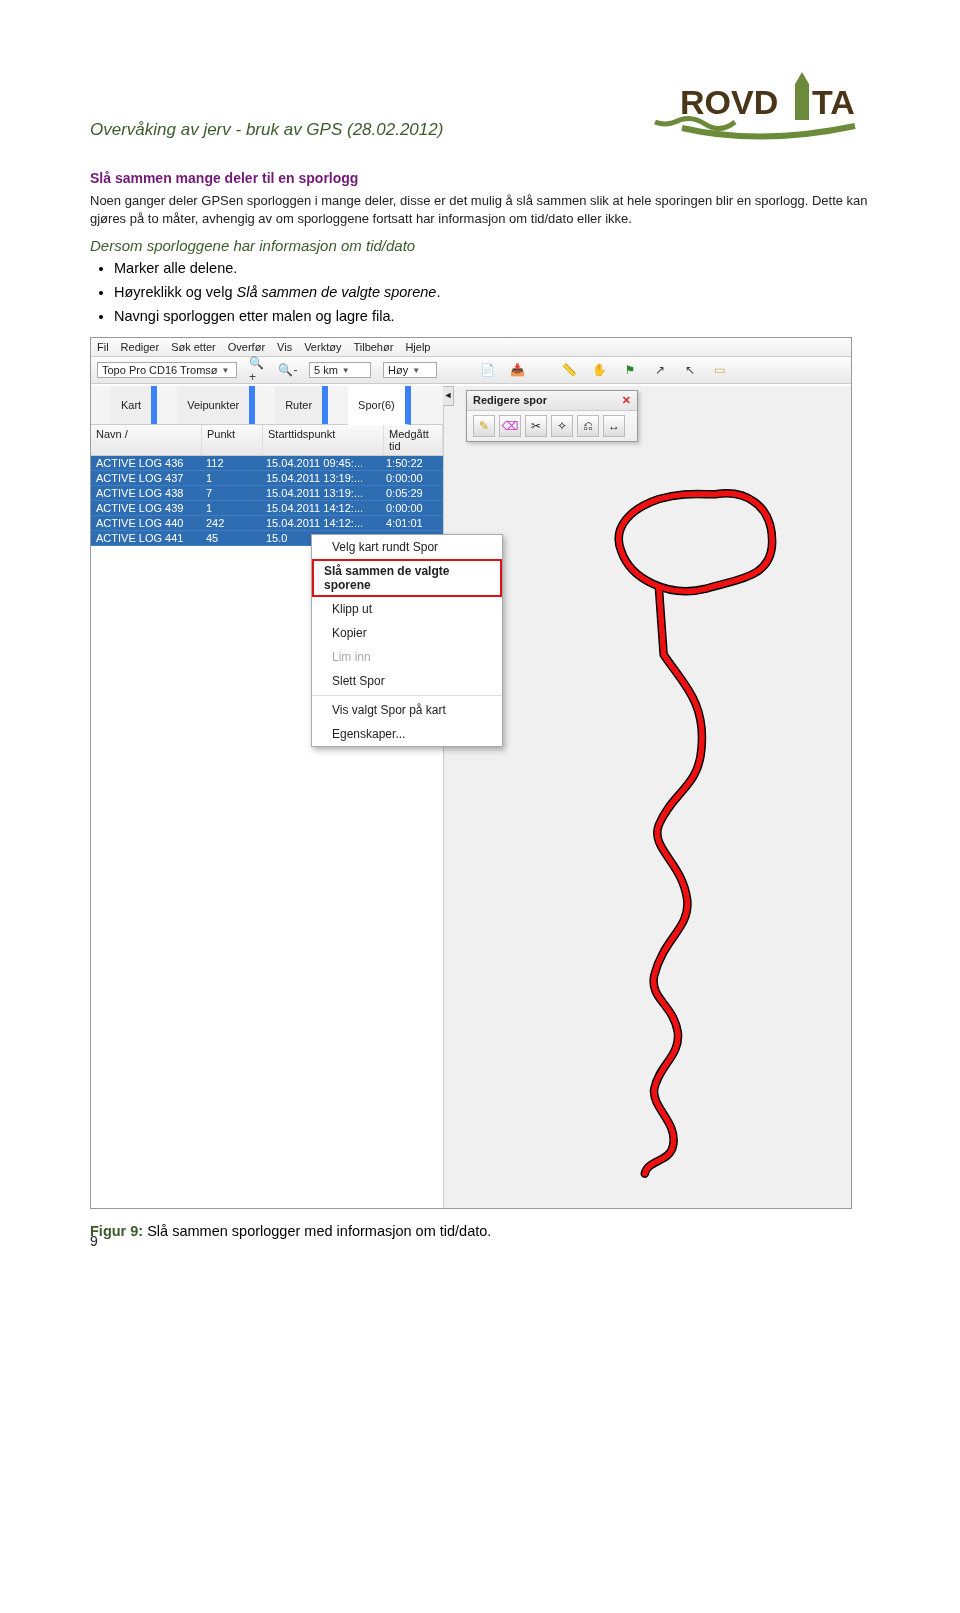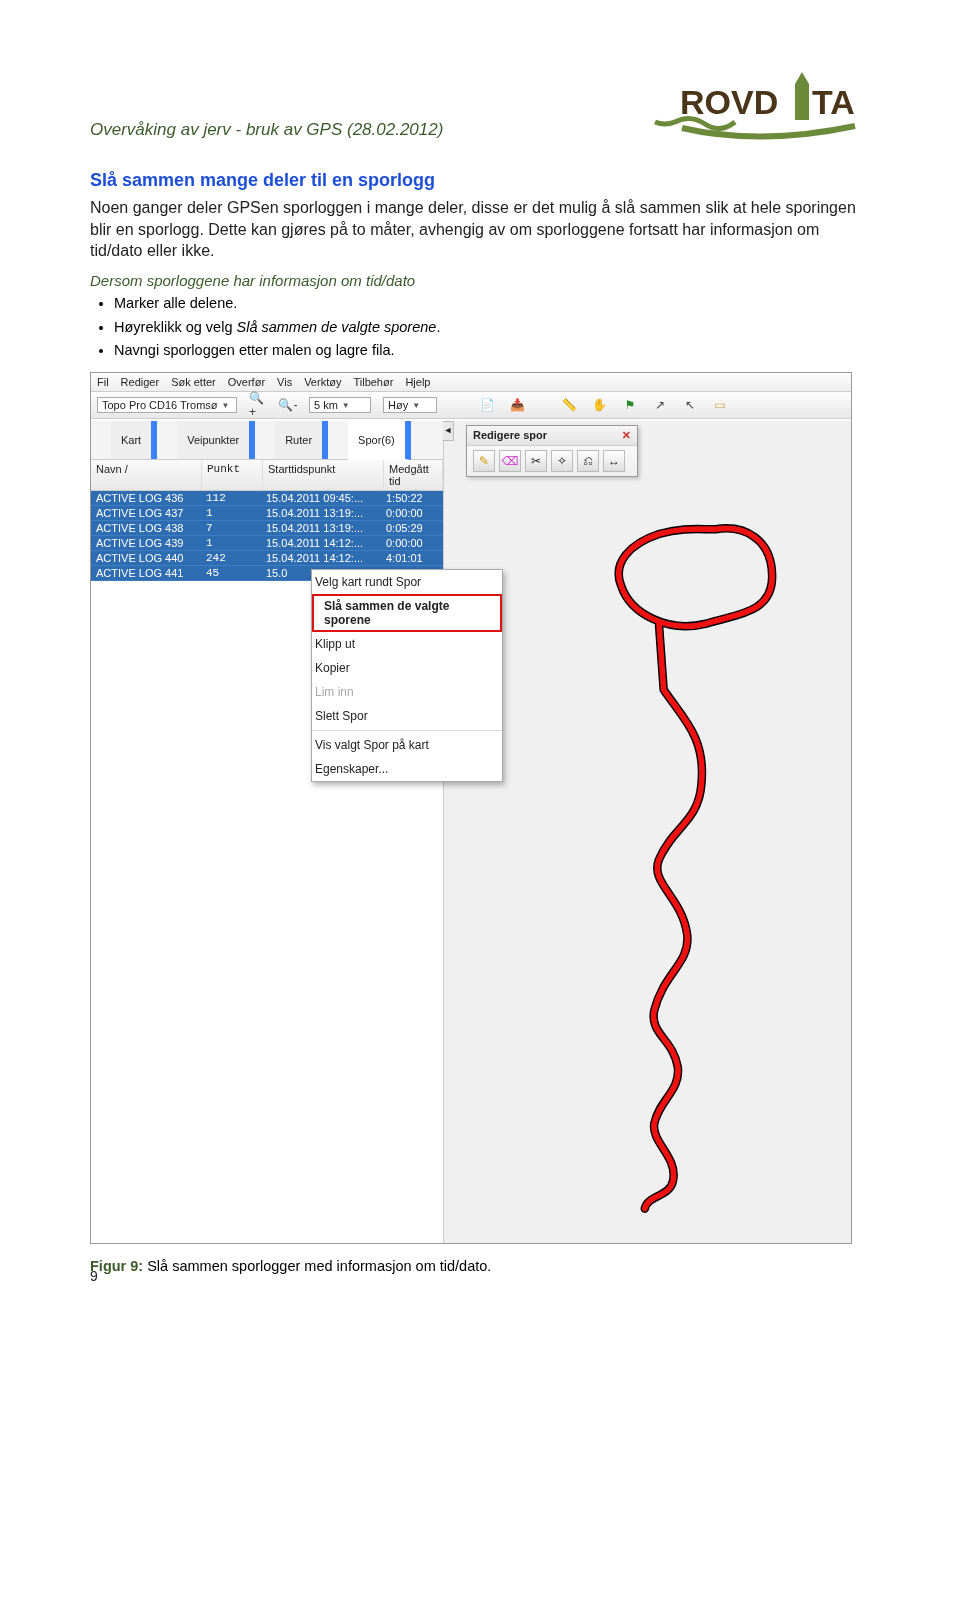--- a/index.html
+++ b/index.html
@@ -23,28 +23,28 @@
     font-size: 17px;
     font-style: italic;
     font-weight: normal;
     margin-top: 20px;
   }
   .logo {
     width: 220px;
     height: 70px;
   }
   .section-title {
-    color: #1d4ed8;
-    font-size: 18px;
+    color: #701a75;
+    font-size: 14px;
     font-weight: bold;
     margin-top: 30px;
     margin-bottom: 6px;
   }
   .body-text {
-    font-size: 16px;
+    font-size: 13px;
     color: #222;
     line-height: 1.35;
     margin: 0 0 10px 0;
   }
   .sub-heading {
     color: #3b5b2b;
     font-style: italic;
     font-size: 15px;
     margin: 10px 0 4px 0;
   }
@@ -132,21 +132,21 @@
     display:flex;
     background:linear-gradient(#fafafa,#e8e8e8);
     border-bottom:1px solid #ccc;
     font-size:11px;
   }
   .grid-header div {
     padding:3px 5px;
     border-right:1px solid #ddd;
   }
   .col-name{width:100px;}
-  .col-punkt{width:50px;font-family:Liberation Mono, monospace;}
+  .col-punkt{width:50px;}
   .col-start{width:110px;}
   .col-med{flex:1;}
   .grid-row {
     display:flex;
     background:#2f6db3;
     color:#fff;
     font-size:11px;
     border-bottom:1px solid #3f7dc3;
   }
   .grid-row div { padding:1px 5px; }
@@ -154,21 +154,21 @@
     position:absolute;
     left:220px; top:148px;
     width:190px;
     background:#fff;
     border:1px solid #aaa;
     box-shadow:2px 3px 6px rgba(0,0,0,0.3);
     font-size:12px;
     z-index:5;
   }
   .context-menu .cm-item {
-    padding:5px 3px;
+    padding:5px 20px;
     cursor:default;
   }
   .context-menu .cm-item.disabled { color:#aaa; }
   .context-menu .cm-sep { height:1px; background:#ddd; margin:2px 0; }
   .context-menu .cm-item.highlight {
     border:2px solid #d11;
     padding:3px 10px;
     font-weight:bold;
   }
   .collapse-handle {

